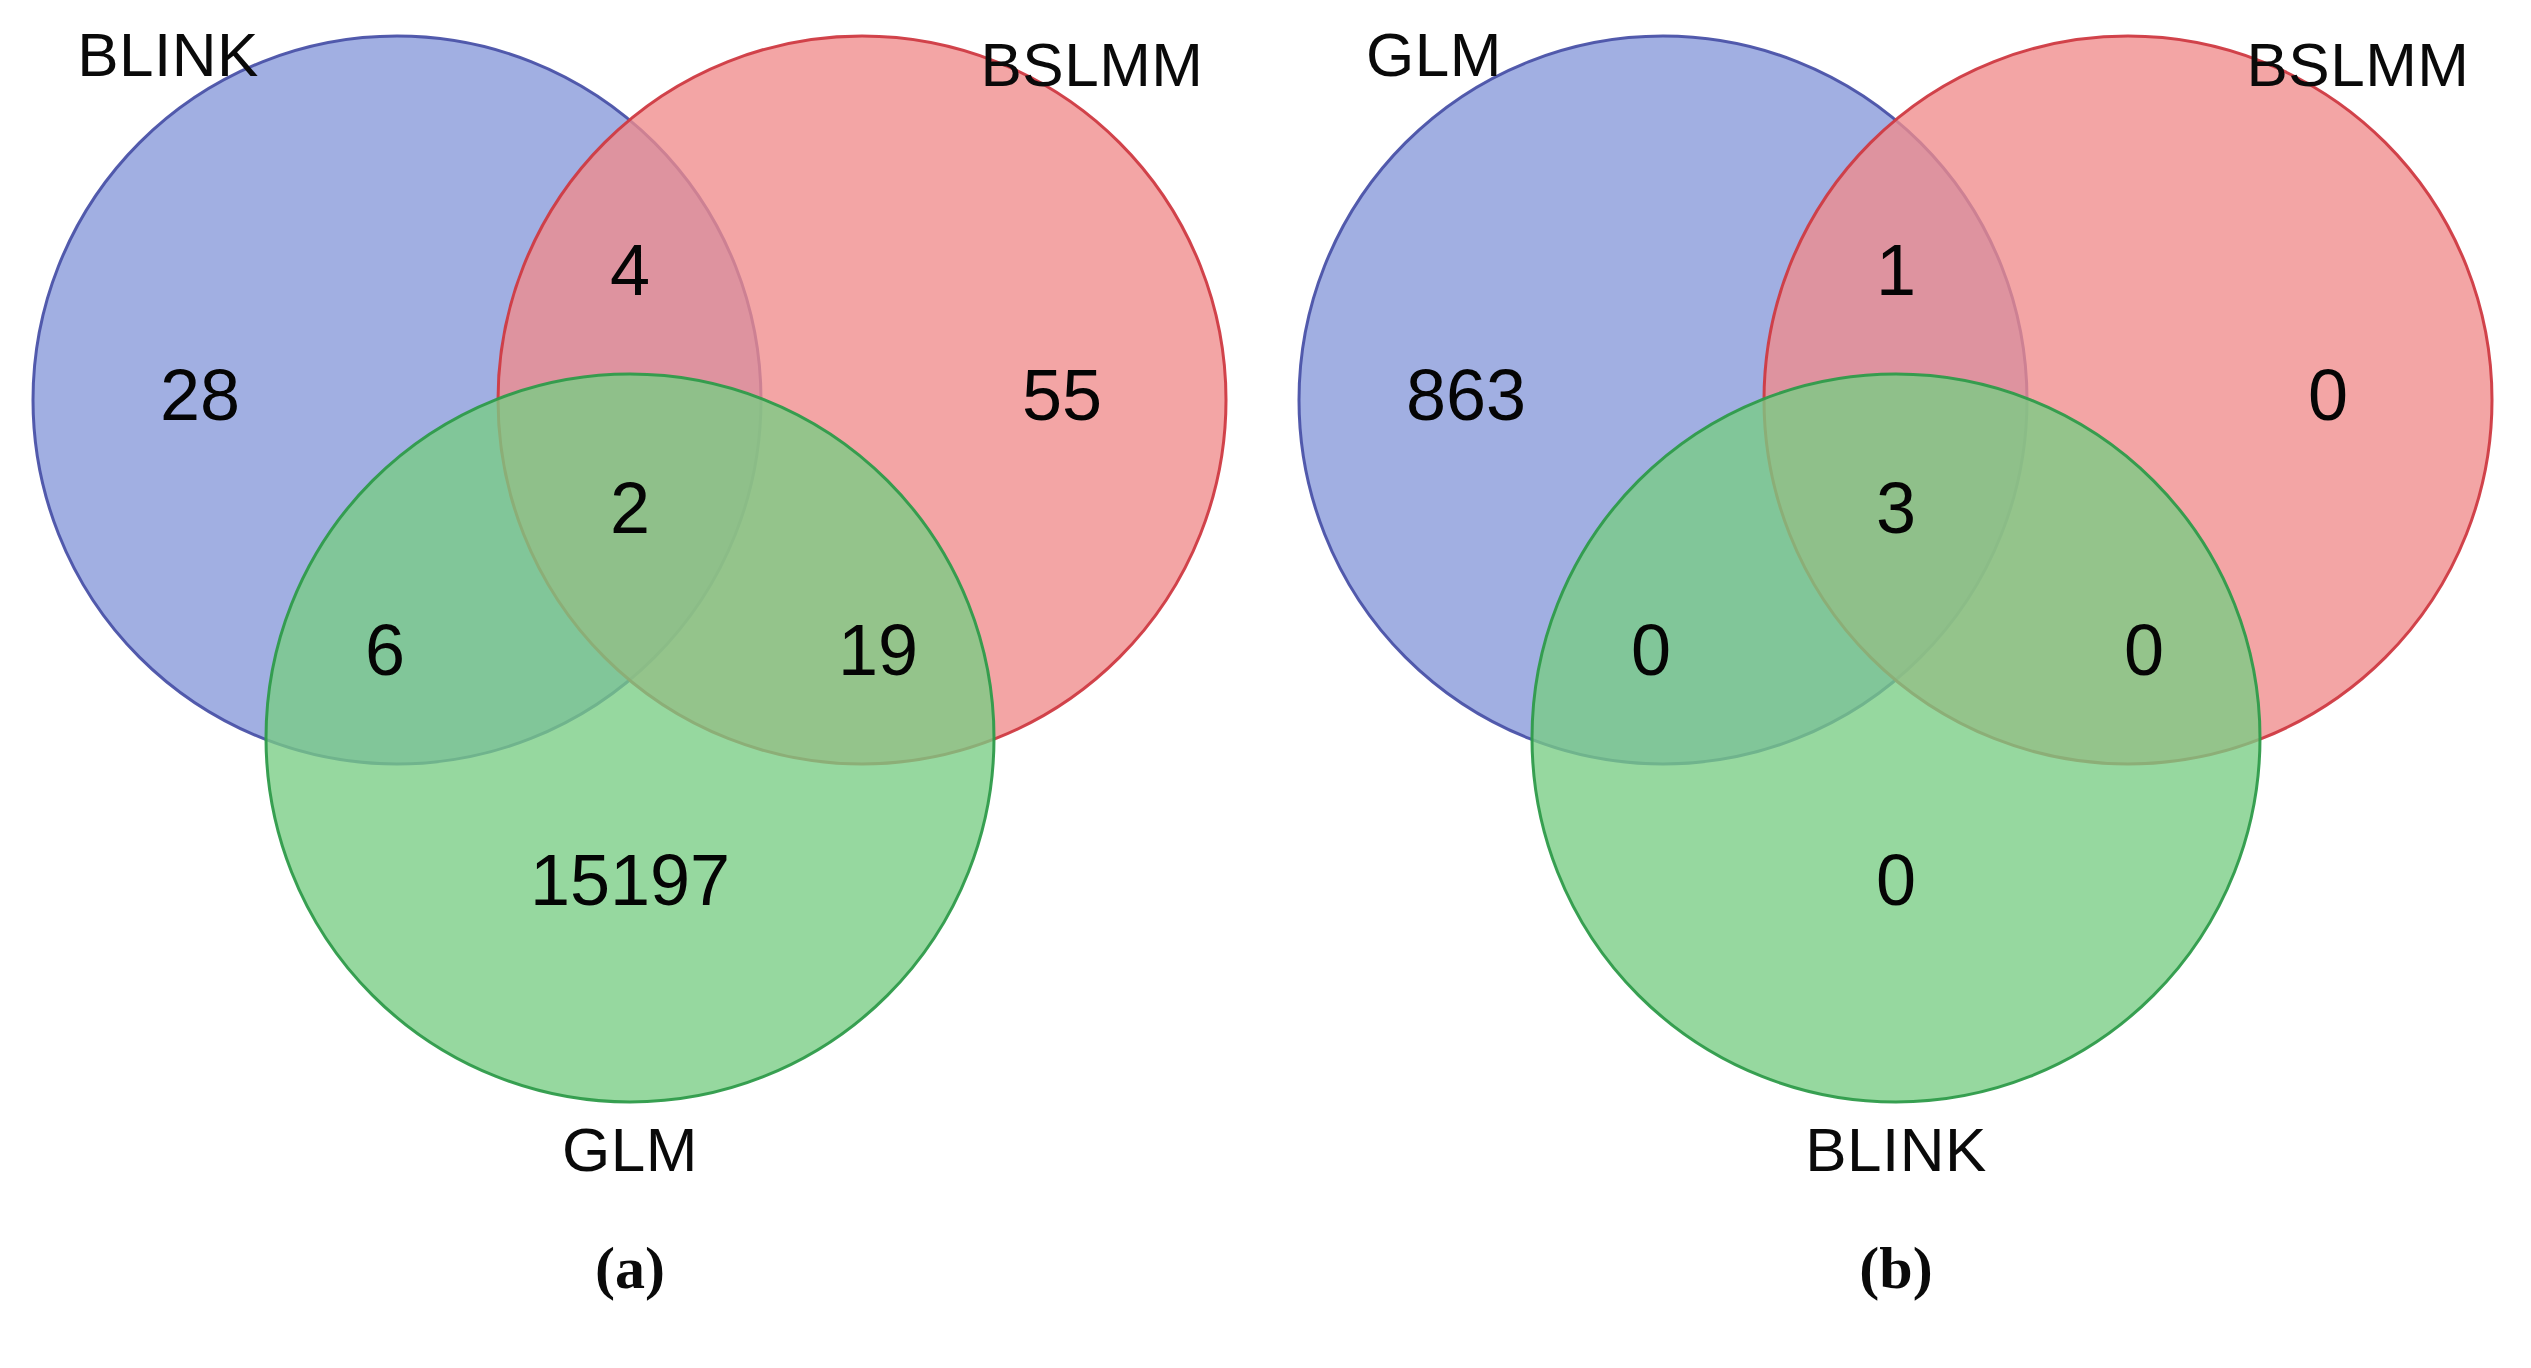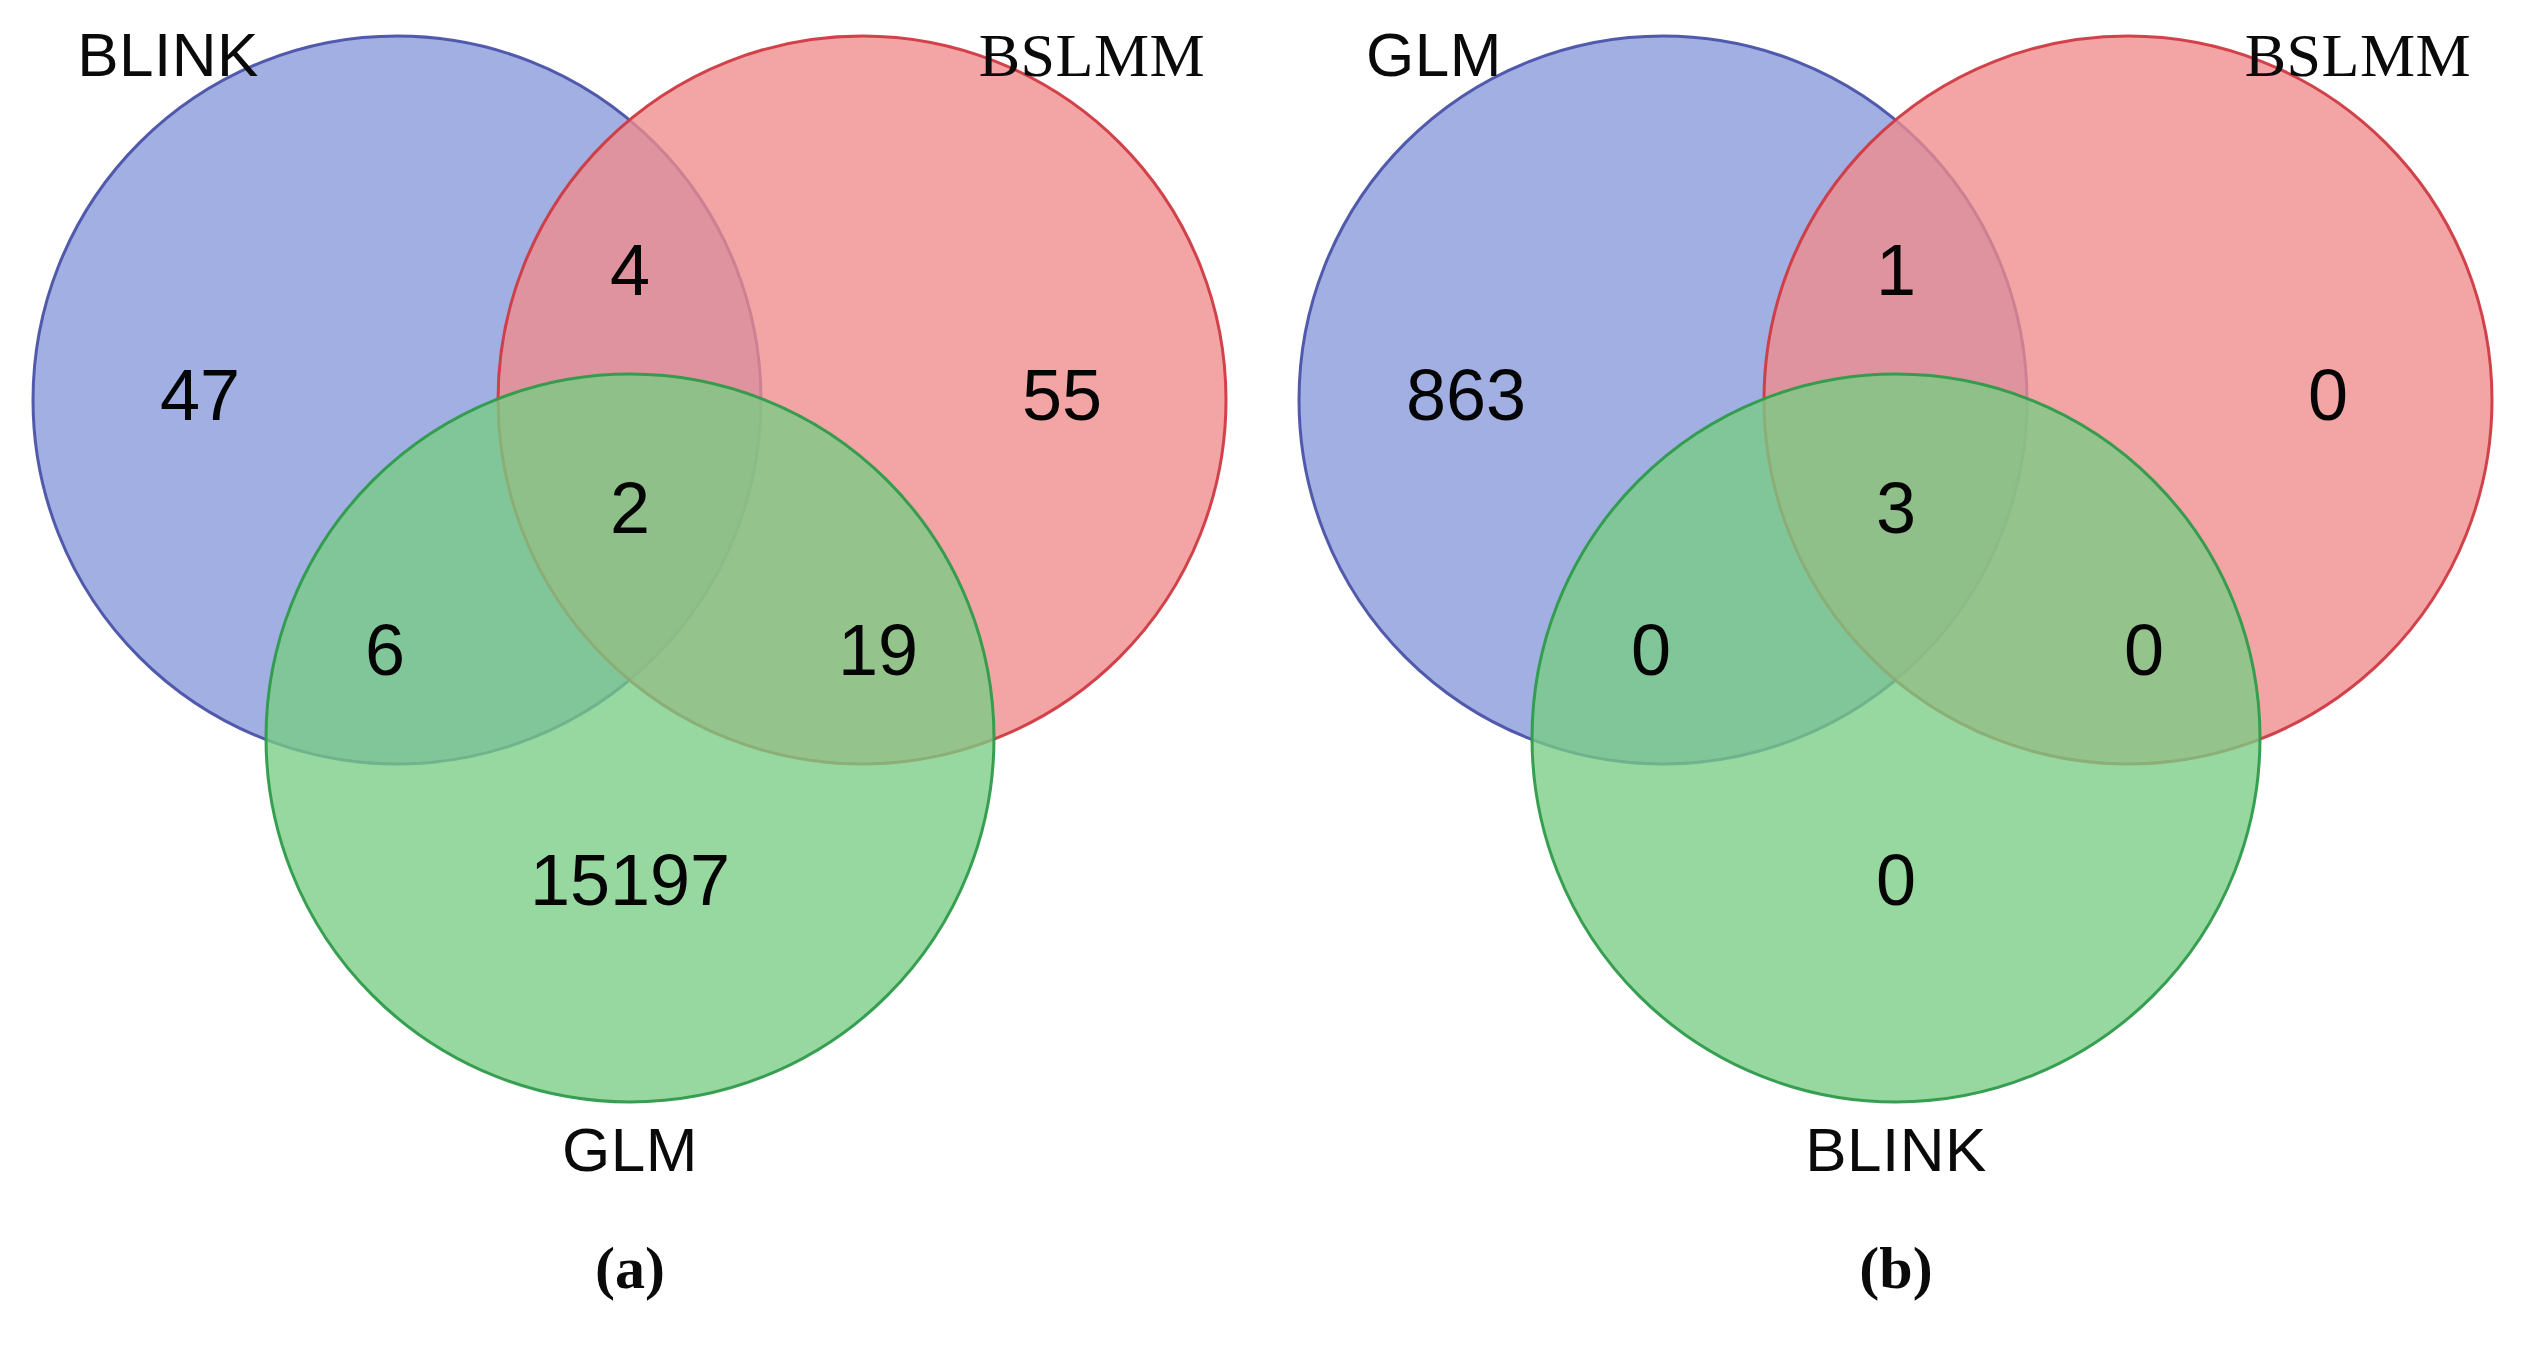--- a/index.html
+++ b/index.html
@@ -43,21 +43,21 @@
     font-family: "Liberation Sans", sans-serif;
     font-size: 62px;
     font-weight: 400;
     color: #0a0a0a;
     letter-spacing: 0.5px;
     white-space: nowrap;
     transform: translate(-50%, -50%);
     line-height: 1;
   }
   .set-label-tl { left: 168px;  top: 55px;  }
-  .set-label-tr { left: 1092px; top: 55px; font-family: Liberation Serif, serif;  }
+  .set-label-tr { left: 1092px; top: 65px;  }
   .set-label-b  { left: 630px;  top: 1150px;}
 
   
   .count {
     position: absolute;
     font-family: "Liberation Sans", sans-serif;
     font-size: 72px;
     font-weight: 400;
     color: #050505;
     white-space: nowrap;
@@ -98,21 +98,21 @@
         <circle cx="397" cy="400" r="364" fill="#8799da" fill-opacity="0.78" stroke="#4a52a8" stroke-width="3" stroke-opacity="0.95"></circle>
         <circle cx="862" cy="400" r="364" fill="#ef8c8c" fill-opacity="0.78" stroke="#cf3a42" stroke-width="3" stroke-opacity="0.95"></circle>
         <circle cx="630" cy="738" r="364" fill="#79cd84" fill-opacity="0.78" stroke="#2e9b4a" stroke-width="3" stroke-opacity="0.95"></circle>
       </g>
     </svg>
 
     <div class="set-label set-label-tl">BLINK</div>
     <div class="set-label set-label-tr">BSLMM</div>
     <div class="set-label set-label-b">GLM</div>
 
-    <div class="count count-only-a">47</div>
+    <div class="count count-only-a">28</div>
     <div class="count count-ab">4</div>
     <div class="count count-only-b">55</div>
     <div class="count count-abc">2</div>
     <div class="count count-ac">6</div>
     <div class="count count-bc">19</div>
     <div class="count count-only-c">15197</div>
 
     <div class="caption">(a)</div>
   </div>
 

